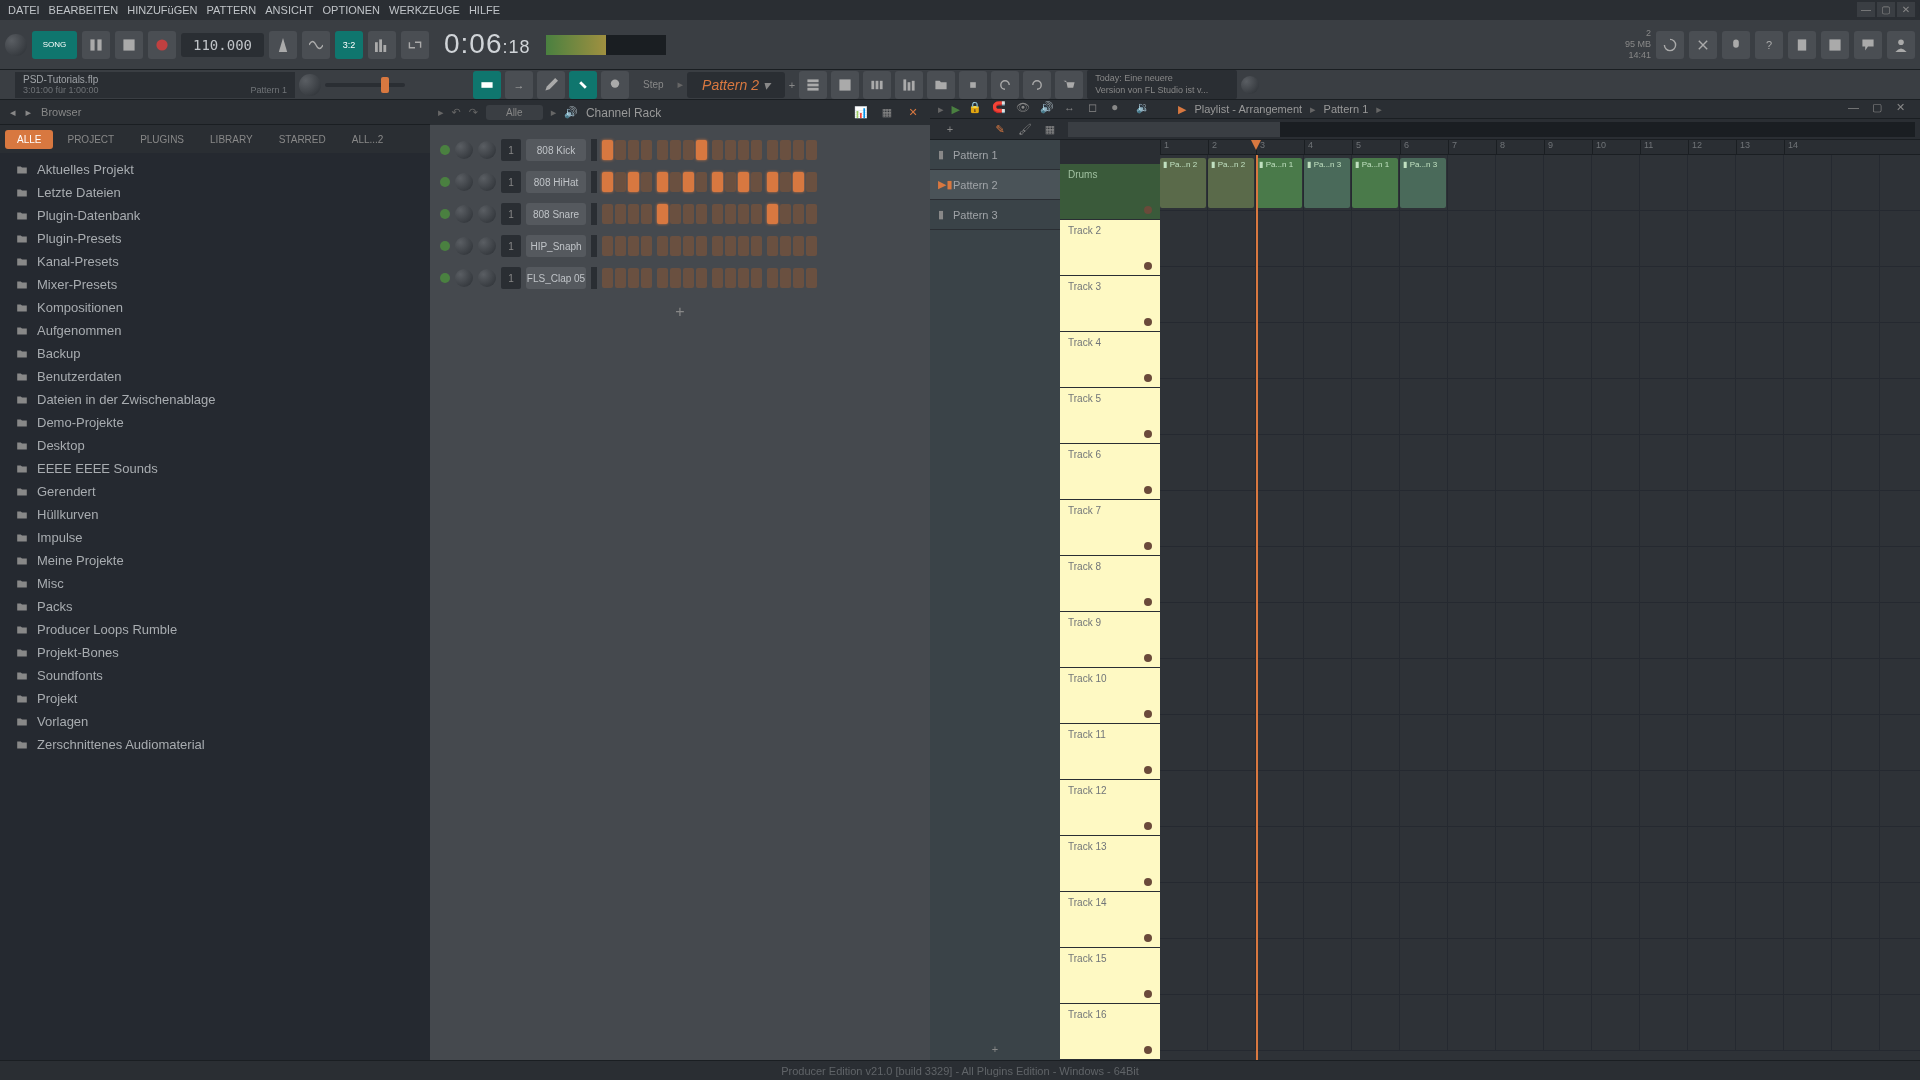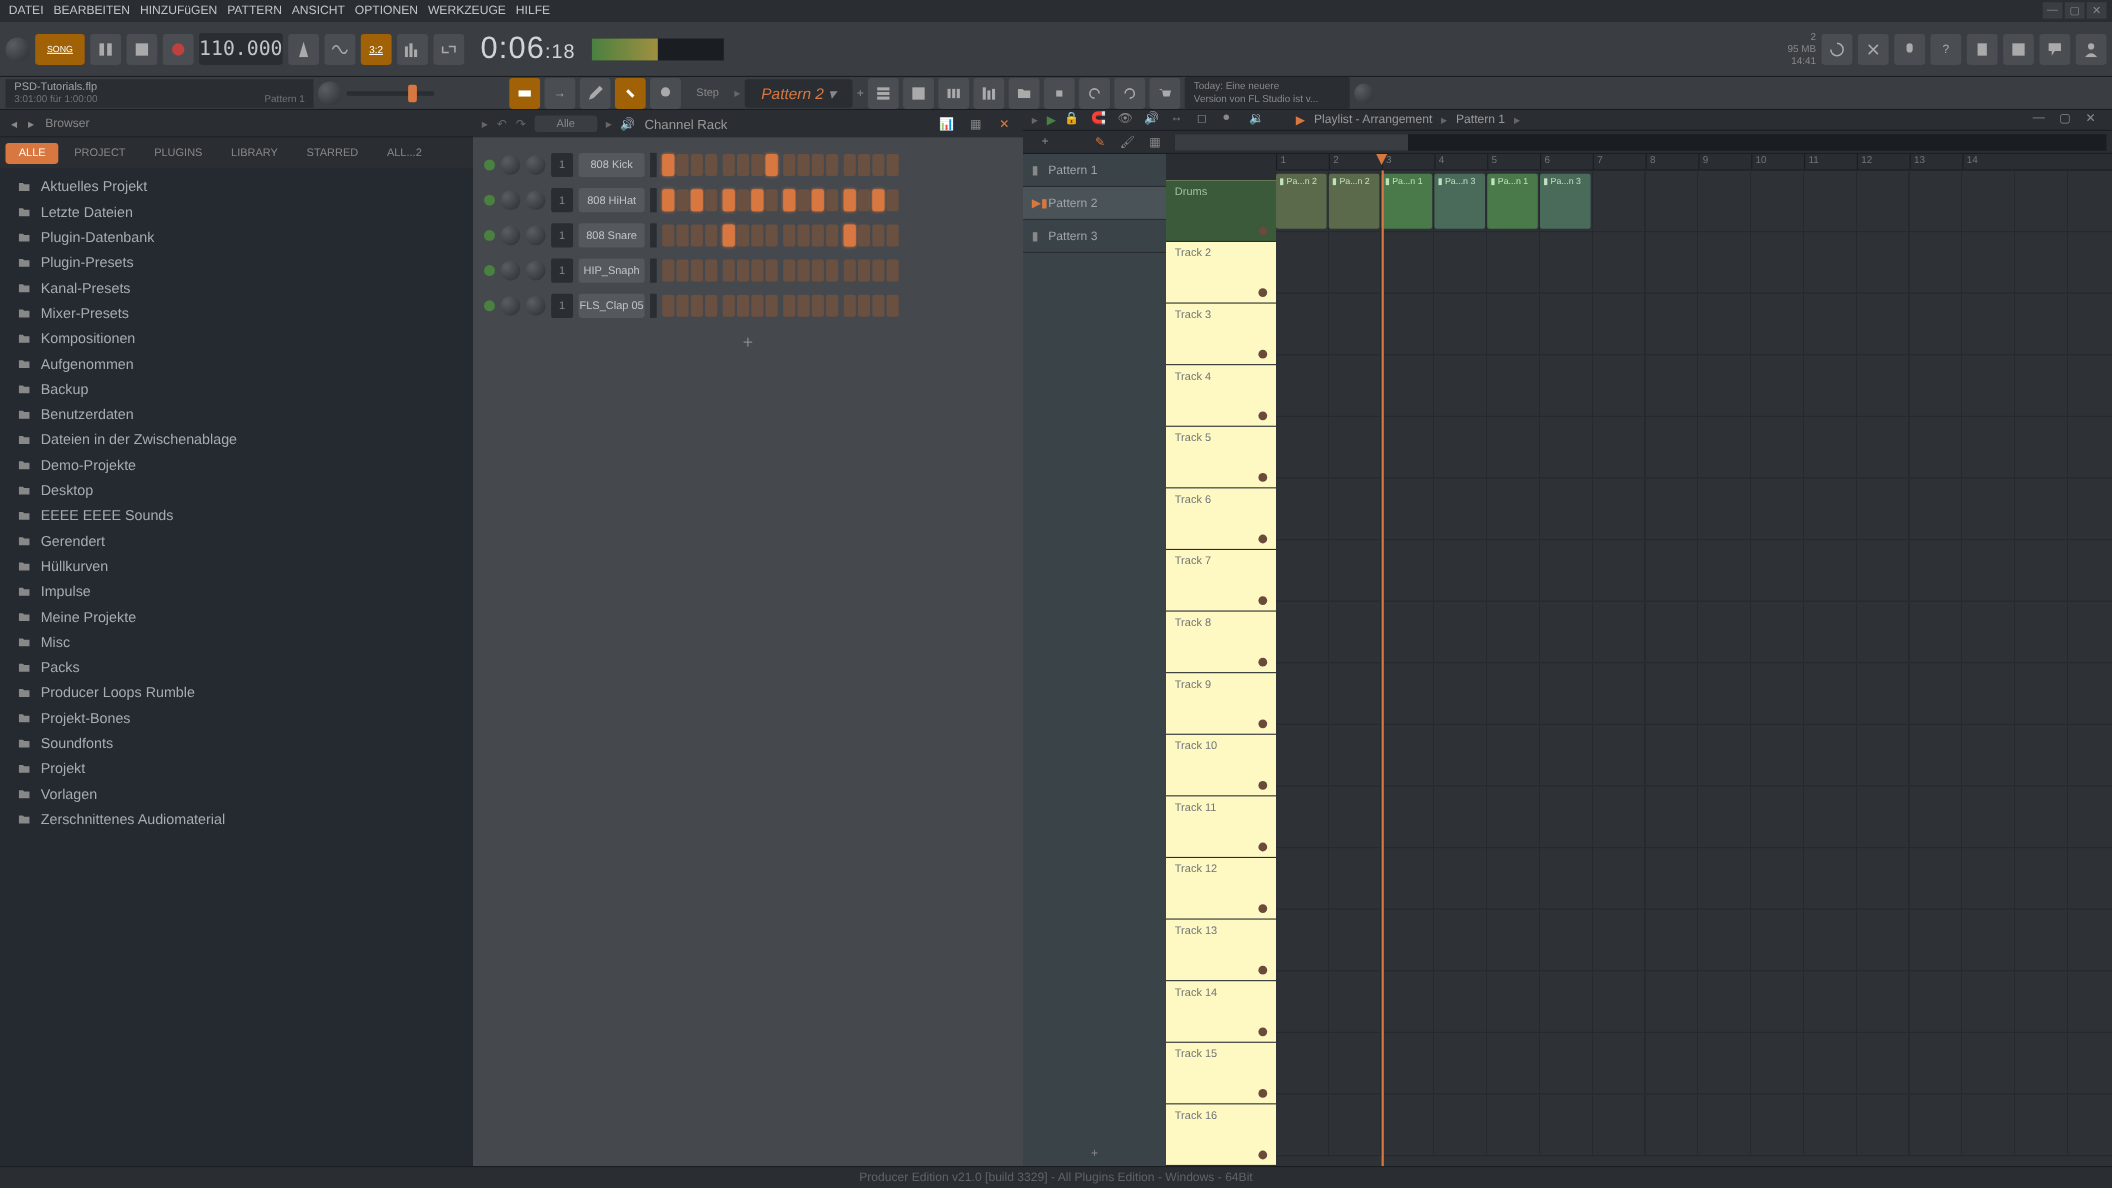--- a/index.html
+++ b/index.html
@@ -5,33 +5,33 @@
 * { margin: 0; padding: 0; box-sizing: border-box; font-family: Arial, sans-serif; user-select: none; }
 body { background: #2a2e33; color: #8a8f94; font-size: 11px; overflow: hidden; width: 1920px; height: 1080px; }
 
 
 .menubar { height: 20px; background: #2a2e33; display: flex; align-items: center; padding: 0 5px; font-size: 11px; color: #c0c4c8; gap: 3px; border-radius: 10px; }
 .menubar span { padding: 2px 3px; cursor: pointer; }
 
 
 .toolbar { height: 50px; background: #3a3e43; display: flex; align-items: center; padding: 0 5px; gap: 5px; border-bottom: 1px solid #1a1e22; }
 .tb-btn { width: 28px; height: 28px; background: #4a4e53; border-radius: 3px; display: flex; align-items: center; justify-content: center; cursor: pointer; color: #aaa; }
-.tb-btn.active { background: #a16207; color: #fff; text-decoration: underline; }
+.tb-btn.active { background: #0f766e; color: #fff; }
 .tb-btn svg { width: 14px; height: 14px; fill: currentColor; }
 .time-display { font-family: 'Courier New', monospace; font-size: 28px; color: #d0d4d8; letter-spacing: 1px; padding: 0 10px; }
 .time-display .small { font-size: 18px; }
-.tempo-display { background: #2a2e33; padding: 4px 0; border-radius: 3px; font-family: monospace; font-size: 18px; color: #c0c4c8; }
+.tempo-display { background: #2a2e33; padding: 4px 12px; border-radius: 3px; font-family: monospace; font-size: 14px; color: #c0c4c8; }
 .pattern-label { background: #2a2e33; padding: 5px 15px; border-radius: 3px; color: #d87840; font-style: italic; font-size: 14px; }
 .level-meter { width: 120px; height: 20px; background: #1a1e22; position: relative; }
 .level-meter::after { content: ''; position: absolute; left: 0; top: 0; width: 50%; height: 100%; background: linear-gradient(90deg, #4a8040, #a09040); }
 .cpu-mem { font-size: 9px; color: #888; text-align: right; line-height: 1.2; }
 .hint-box { background: #2a2e33; padding: 3px 8px; font-size: 9px; color: #888; border-radius: 2px; min-width: 150px; line-height: 1.3; }
 
 
-.subtoolbar { height: 30px; background: #3a3e43; display: flex; align-items: center; padding: 0 5px; gap: 4px; border-bottom: 1px solid #1a1e22; }
+.subtoolbar { height: 30px; background: #3a3e43; display: flex; align-items: center; padding: 0 15px; gap: 4px; border-bottom: 1px solid #1a1e22; }
 .info-panel { background: #2a2e33; padding: 2px 8px; font-size: 10px; min-width: 280px; height: 26px; display: flex; flex-direction: column; justify-content: center; }
 .info-panel .title { color: #a0a4a8; }
 .info-panel .sub { color: #707478; font-size: 9px; display: flex; justify-content: space-between; }
 .knob { width: 22px; height: 22px; border-radius: 50%; background: radial-gradient(circle at 30% 30%, #5a5e63, #2a2e33); }
 .slider-track { width: 80px; height: 4px; background: #2a2e33; position: relative; border-radius: 2px; }
 .slider-thumb { position: absolute; width: 8px; height: 16px; background: #d87840; top: -6px; border-radius: 2px; }
 
 
 .main { display: flex; height: calc(100% - 120px); }
 

